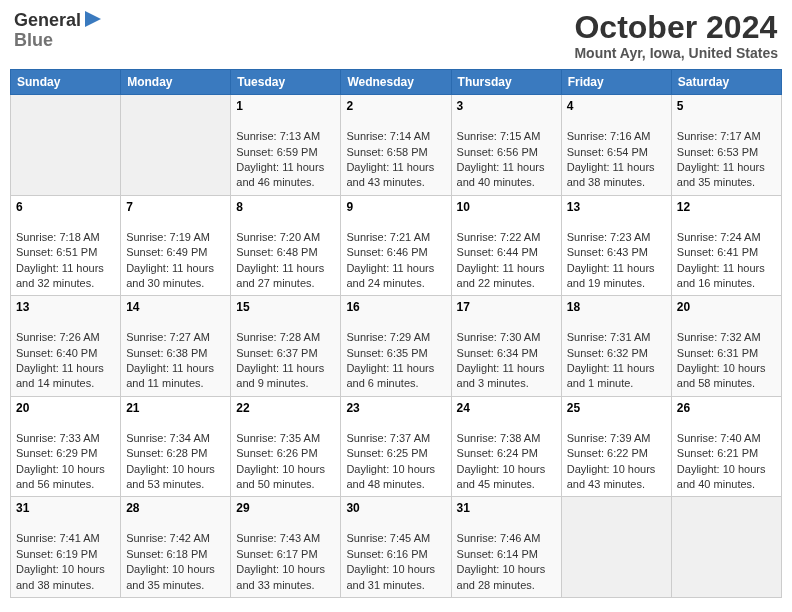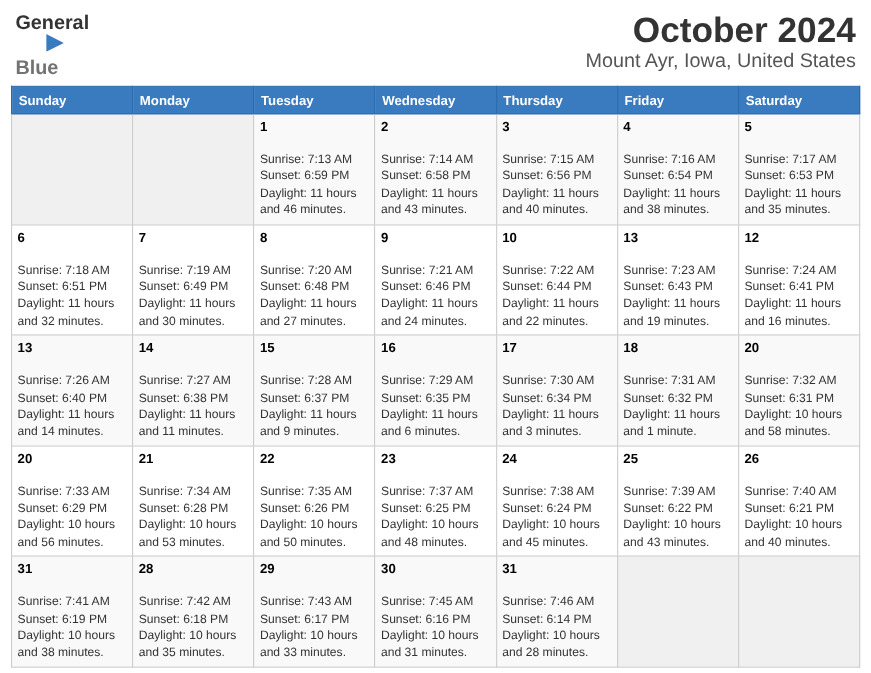--- a/index.html
+++ b/index.html
@@ -11,32 +11,32 @@
       padding: 10px;
     }
     .header {
       display: flex;
       justify-content: space-between;
       align-items: flex-start;
       margin-bottom: 8px;
       padding: 0 4px;
     }
     .title-area {
-      text-align: right;
       margin-left: 16px;
     }
     .month-title {
       font-size: 32px;
       font-weight: bold;
       color: #333;
       line-height: 1.1;
     }
     .location {
-      font-size: 18px;
+      font-size: 14px;
       color: #555;
+      font-weight: bold;
     }
     .calendar {
       width: 100%;
       border-collapse: collapse;
       font-size: 11px;
       padding-left: 44px;
     }
     .calendar thead th {
       background-color: #3a7abf;
       color: #fff;
@@ -79,21 +79,20 @@
       display: flex;
       align-items: center;
     }
     .logo-text {
       display: flex;
       flex-direction: column;
     }
     .logo-top-row {
       display: flex;
       align-items: center;
-      flex-direction: column;
     }
   </style>
 </head>
 <body>
 
 <div class="header">
   <div class="logo-wrapper">
     <div class="logo-text">
       <div class="logo-top-row">
         <span style="font-size:18px;font-weight:bold;color:#333;">General</span>

